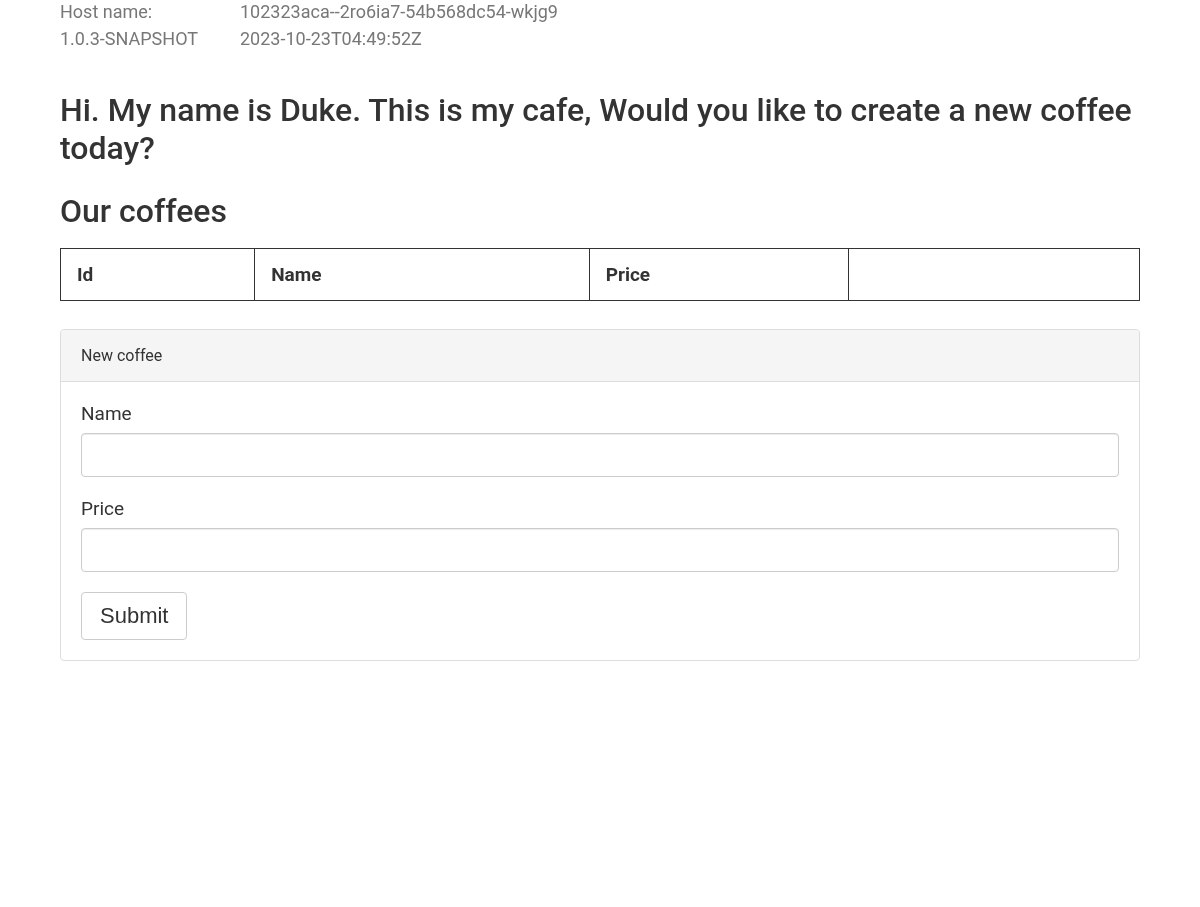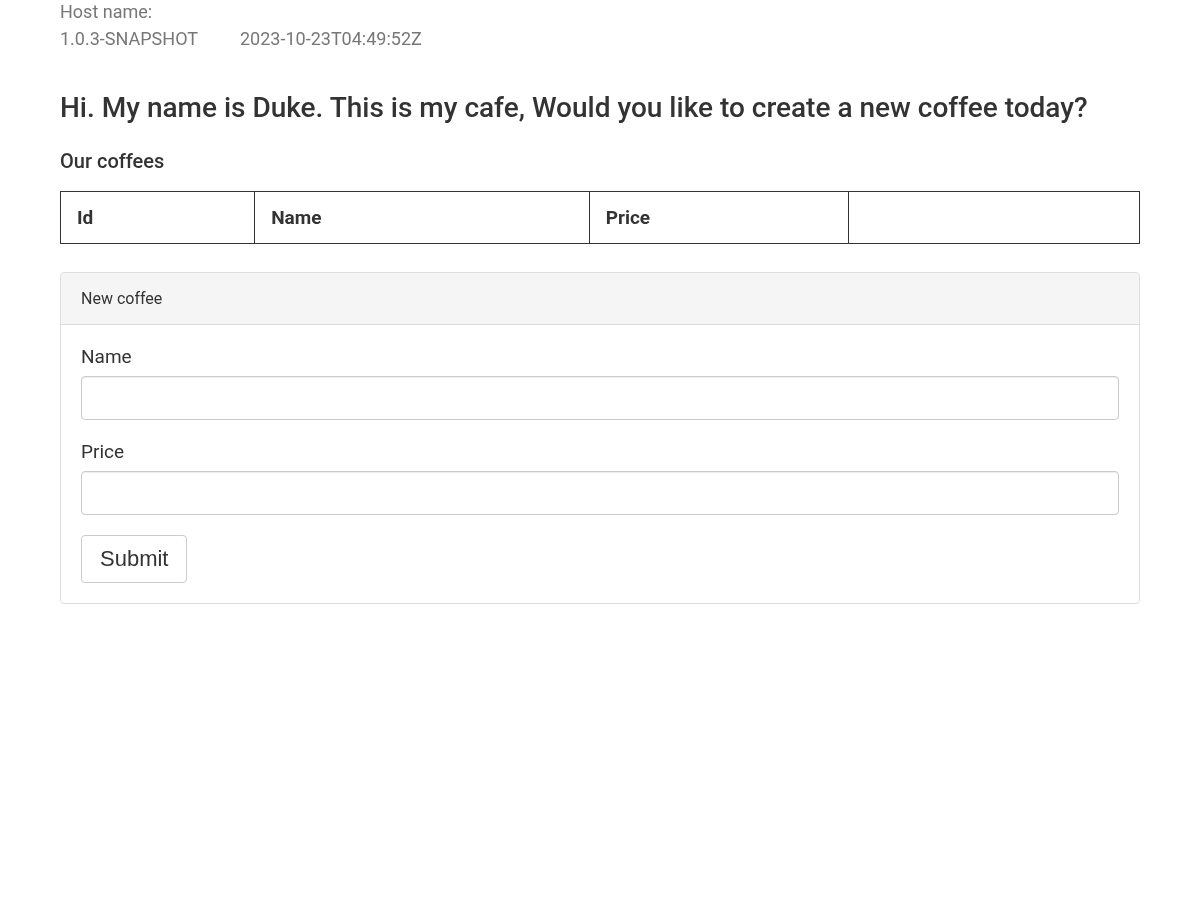--- a/index.html
+++ b/index.html
@@ -20,29 +20,29 @@
       margin-top: 1px;
     }
     .header-row {
       display: flex;
       margin-bottom: 6px;
     }
     .host-label {
       width: 180px;
     }
     h1.page-title {
-      font-size: 28px;
+      font-size: 32px;
       font-weight: 500;
       color: #333;
       margin-top: 42px;
       margin-bottom: 24px;
       line-height: 1.2;
     }
     h2.section-title {
-      font-size: 20px;
+      font-size: 32px;
       font-weight: 500;
       color: #333;
       margin-bottom: 18px;
     }
     table.coffee-table {
       width: 100%;
       border-collapse: collapse;
       border: 1px solid #333;
       margin-bottom: 28px;
     }
@@ -115,20 +115,21 @@
       border-radius: 4px;
       cursor: pointer;
     }
   </style>
 </head>
 <body>
 
 <div class="header-info">
   <div class="header-row">
     <span class="host-label">Host name:</span>
+    <span>102323aca--2ro6ia7-54b568dc54-wkjg9</span>
   </div>
   <div class="header-row">
     <span class="host-label">1.0.3-SNAPSHOT</span>
     <span>2023-10-23T04:49:52Z</span>
   </div>
 </div>
 
 <h1 class="page-title">Hi. My name is Duke. This is my cafe, Would you like to create a new coffee today?</h1>
 
 <h2 class="section-title">Our coffees</h2>

